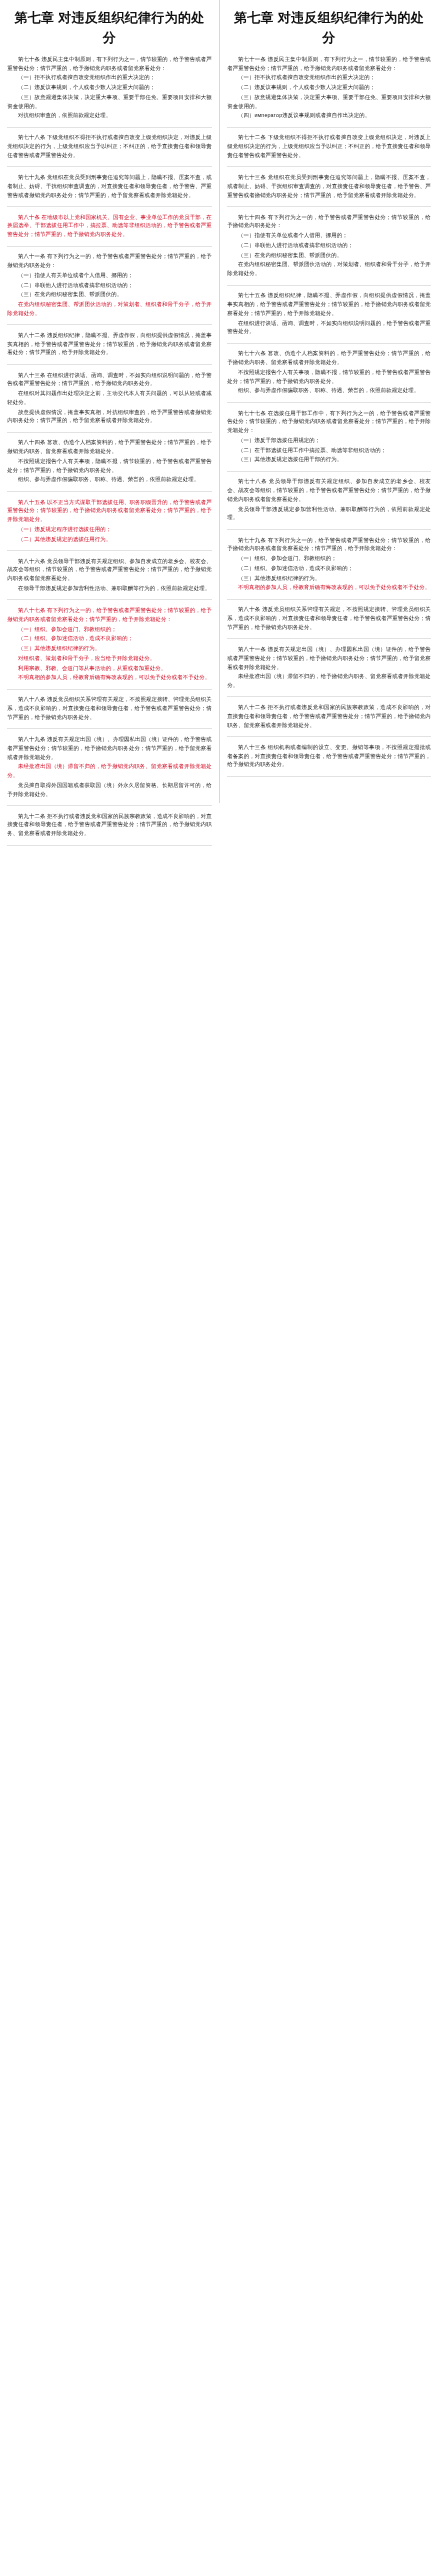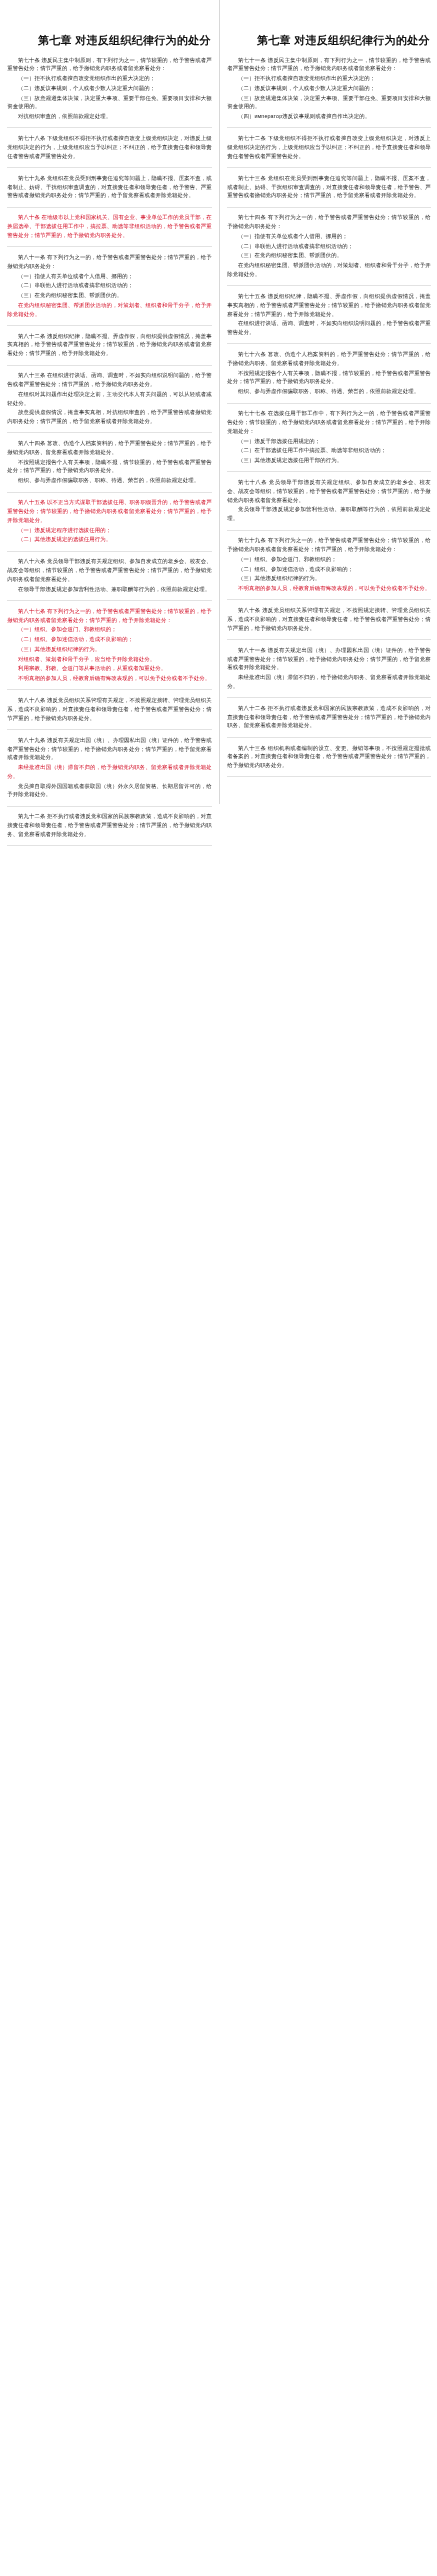--- a/index.html
+++ b/index.html
@@ -20,28 +20,27 @@
   }
   .column {
     width: 219px;
     padding: 5.2px 7.2px 20.6px 7.2px;
     background: #ffffff;
   }
   .column.right {
     border-left: 0.5px solid #d8d8d8;
   }
   .col-header {
-    font-size: 11px;
+    font-size: 13px;
     font-weight: bold;
     line-height: 1.55;
     color: #111;
-    text-align: right;
+    text-align: center;
     padding: 3.1px 1px 6.2px 1px;
     letter-spacing: 0.3px;
-    margin-top: 24px;
   }
   .art {
     margin: 0 0 6.7px 0;
     font-size: 5.4px;
     line-height: 1.62;
     color: #1a1a1a;
     text-align: justify;
     letter-spacing: 0.1px;
   }
   .art p { margin: 0 0 1px 0; }

